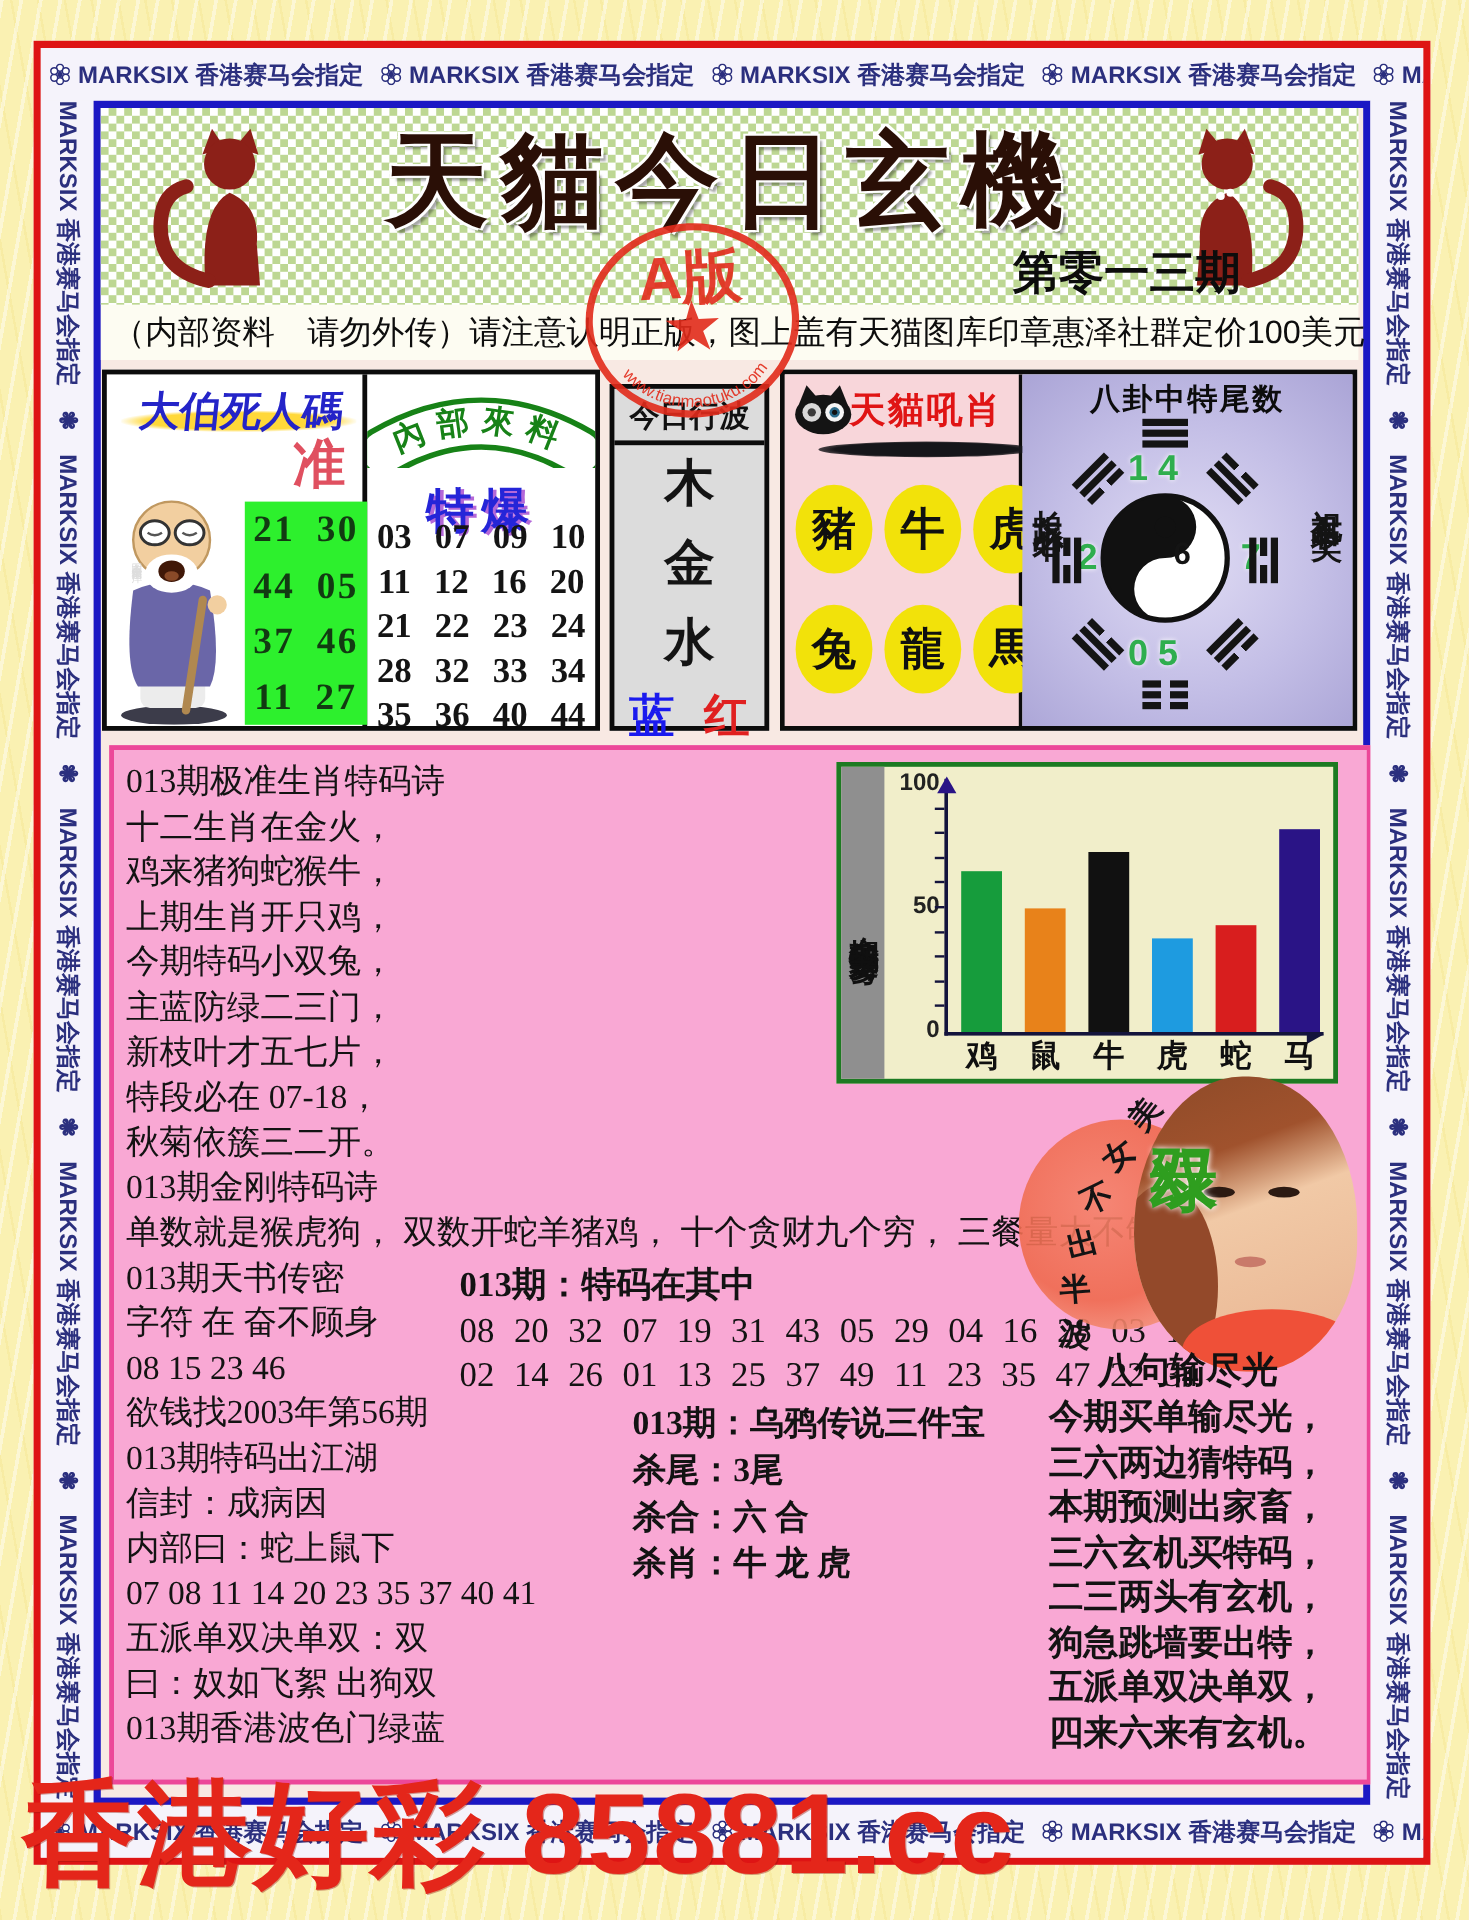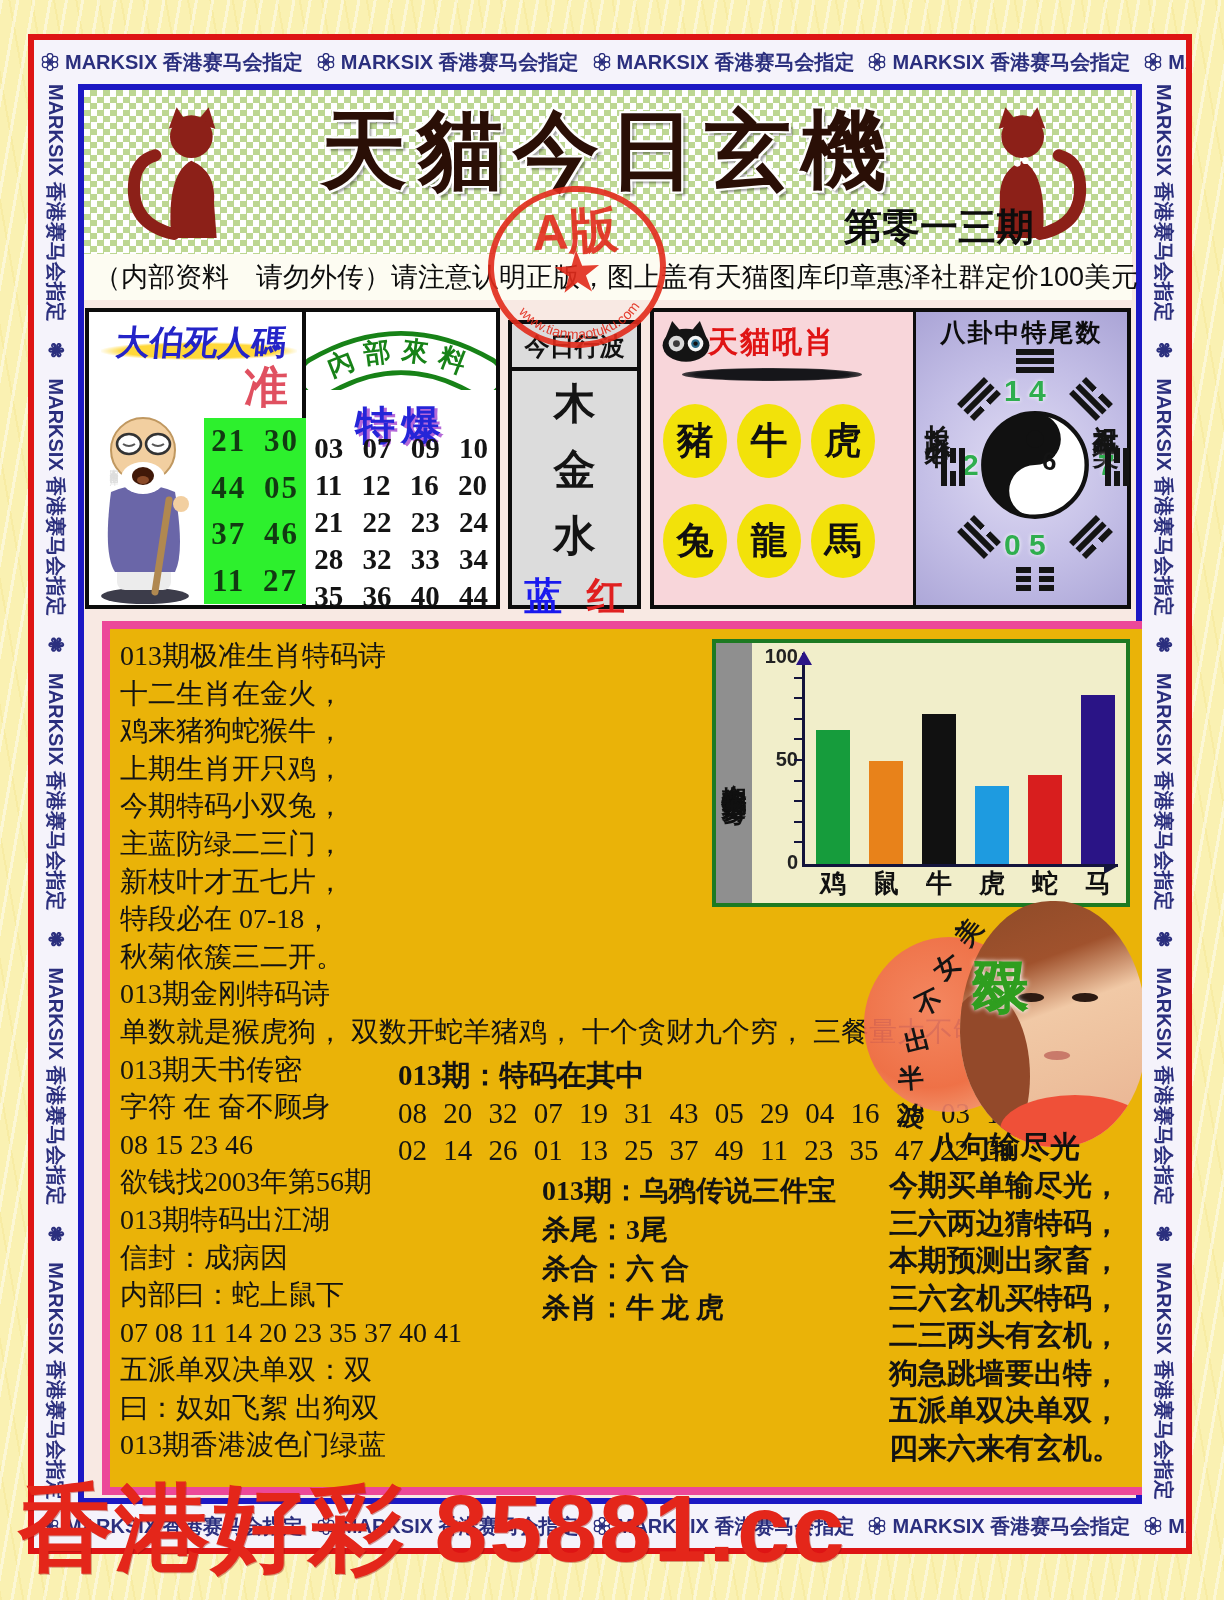--- a/index.html
+++ b/index.html
@@ -62,38 +62,38 @@
          text-shadow:3px 2px 0 #b468d8;letter-spacing:6px;}
   
   .boxXB{left:424px;top:230px;width:133px;height:289px;background:#dcdcdc;}
   .xb-title{border-bottom:4px solid #0c0c0c;text-align:center;font-size:25px;font-weight:900;padding:6px 0 4px;
             font-family:"Liberation Sans",sans-serif;}
   .xb-el{text-align:center;font-size:42px;font-weight:700;line-height:66px;color:#141414;}
   .xb-bot{display:flex;justify-content:space-around;font-size:38px;font-weight:900;margin-top:2px;
           font-family:"Liberation Sans",sans-serif;}
   
   .boxPB{left:566px;top:218px;width:481px;height:301px;display:flex;}
-  .pink{width:262px;background:#f8d6da;position:relative;border-right:3px solid #0c0c0c;box-sizing:border-box;}
+  .pink{width:198px;background:#f8d6da;position:relative;border-right:3px solid #0c0c0c;box-sizing:border-box;}
   .hx-title{position:absolute;left:54px;top:10px;font-size:30px;font-weight:900;color:#e01414;letter-spacing:2px;white-space:nowrap;}
   .hx-shadow{position:absolute;left:28px;top:56px;width:180px;height:13px;border-radius:50%;
              background:radial-gradient(ellipse,#16161a 60%,rgba(20,20,20,.2));}
   .hx-grid{position:absolute;left:4px;top:78px;width:222px;display:flex;flex-wrap:wrap;justify-content:space-around;}
   .hx-egg{width:64px;height:74px;border-radius:50%;background:#f2e20a;display:flex;align-items:center;justify-content:center;
           font-size:37px;font-weight:900;color:#101010;margin:14px 0 12px;}
   .bagua{flex:1;position:relative;background:radial-gradient(circle at 50% 52%,#e0dcf4 0%,#c3bee6 55%,#aaa4d6 100%);padding-left:48px;}
   .bg-title{position:absolute;left:0;top:4px;width:100%;text-align:center;font-size:25px;font-weight:900;color:#0c0c0c;letter-spacing:2px;}
   .tg{position:absolute;width:38px;}
   .tg .tr{height:6px;margin:3px 0;background:#141414;}
   .tg .tr.broken{background:linear-gradient(90deg,#141414 0 40%,transparent 40% 60%,#141414 60% 100%);}
   .bg-num{position:absolute;color:#2fae4e;font:900 30px "Liberation Sans",sans-serif;text-shadow:0 0 4px #fff;white-space:nowrap;}
   .bg-side{position:absolute;top:92px;writing-mode:vertical-rl;text-orientation:upright;font-size:26px;font-weight:900;color:#141414;letter-spacing:6px;}
   .yy{position:absolute;left:64px;top:98px;width:110px;height:110px;}
   .yy .six{position:absolute;left:62px;top:36px;font:900 26px "Liberation Sans",sans-serif;color:#141414;}
   
-  .mainbox{left:18px;top:531px;width:1044px;height:858px;border:8px solid #ec4899;background:#eab308;position:absolute;}
+  .mainbox{left:7px;top:531px;width:1044px;height:858px;border:4px solid #ec4899;background:#f9a8d4;position:absolute;}
   .line{white-space:nowrap;line-height:37.6px;font-size:28px;color:#131313;}
   .left-lines{position:absolute;left:10px;top:8px;width:330px;}
   .mid-lines{position:absolute;left:266px;top:8px;width:336px;text-align:center;font-weight:700;}
   .numsmid{position:absolute;left:288px;top:428px;width:740px;}
   .numsmid .line{font-size:29px;line-height:37.6px;word-spacing:9px;}
   .crow{position:absolute;left:432px;top:542px;}
   .crow .line{line-height:39px;font-weight:700;}
   
   .chart{position:absolute;left:602px;top:10px;width:418px;height:268px;border:4px solid #1d7a22;background:#f1eeca;
          box-sizing:border-box;display:flex;}

